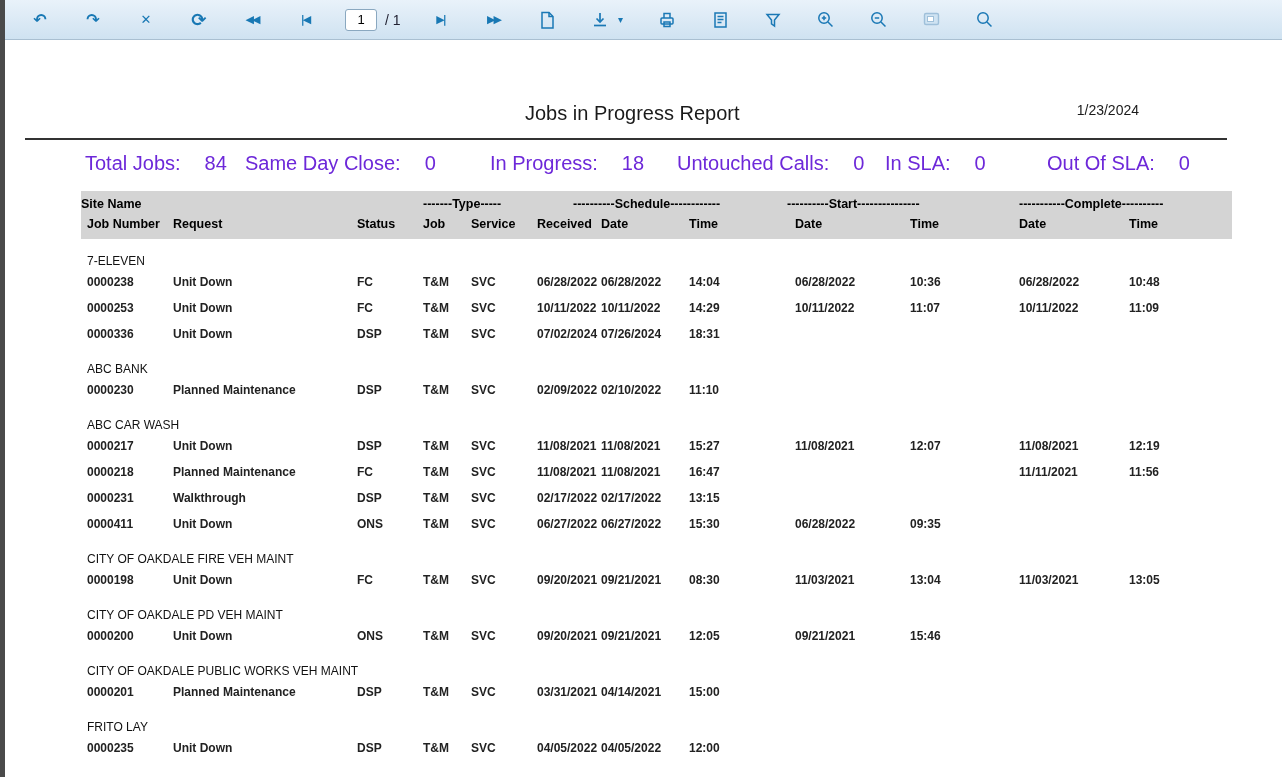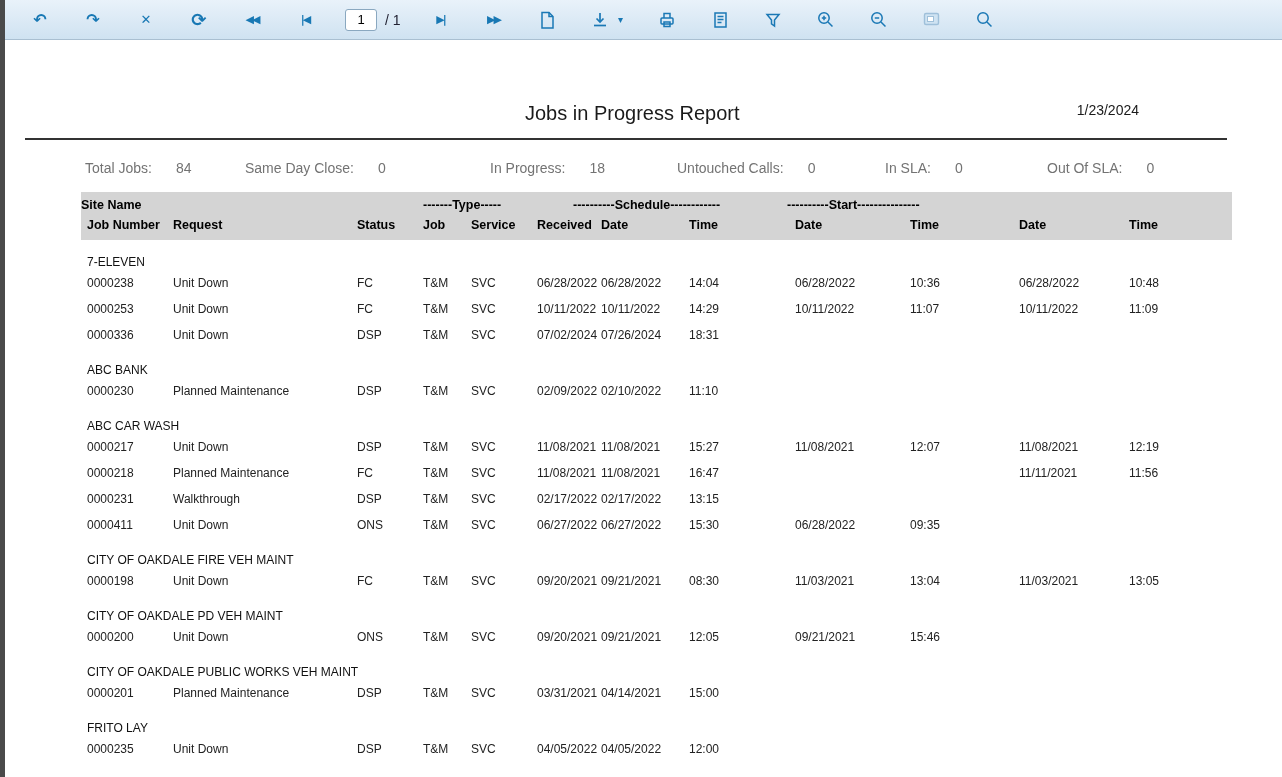--- a/index.html
+++ b/index.html
@@ -26,41 +26,41 @@
   .content { padding:14px 55px 0 20px; }
   .report-header { position:relative; height:82px; }
   .logo { position:absolute; left:62px; top:4px; display:flex; align-items:flex-start; gap:2px; }
   .brand-text { line-height:1; }
   .brand { color:#e51f2a; font-weight:bold; font-size:27px; letter-spacing:.5px; }
   .tagline { color:#e51f2a; font-size:6.5px; letter-spacing:.4px; margin-top:2px; font-weight:bold; }
   .rtitle { position:absolute; left:500px; top:48px; font-size:20px; color:#1a1a1a; }
   .rdate { position:absolute; right:88px; top:48px; font-size:14px; color:#1a1a1a; }
   .rule { border:none; border-top:2px solid #333; margin-top:2px; }
 
-  .summary { display:flex; margin:20px 0 16px 60px; font-size:14px; color:#737373; }
+  .summary { display:flex; margin:12px 0 16px 60px; font-size:20px; color:#6d28d9; }
   .sum-item { white-space:nowrap; }
   .sum-item:nth-child(1){ width:160px; } .sum-item:nth-child(2){ width:245px; }
   .sum-item:nth-child(3){ width:187px; } .sum-item:nth-child(4){ width:208px; }
   .sum-item:nth-child(5){ width:162px; }
   .sum-value { margin-left:24px; }
 
   .table-wrap { margin-left:56px; width:1151px; }
   .grid { display:grid; grid-template-columns:92px 184px 66px 48px 66px 64px 88px 106px 115px 109px 110px 103px; }
   .thead { background:#d4d4d4; font-weight:bold; font-size:12.5px; color:#000; padding:3px 0 4px 0; }
   .thead-row1 { line-height:20px; }
   .thead-row2 { line-height:21px; }
   .gcell.site { grid-column:1/3; }
   .gcell.type { grid-column:4/6; }
   .gcell.sched { grid-column:6/9; padding-left:36px; }
   .gcell.start { grid-column:9/11; margin-left:-8px; }
   .gcell.comp { grid-column:11/13; }
   .thead-row2 > :first-child { padding-left:6px; }
 
   .site-row { font-size:12px; color:#111; padding-left:6px; margin-top:14px; line-height:16px; }
-  .data-row { font-size:12px; color:#222; line-height:26px; }
+  .data-row { font-size:12px; color:#222; line-height:26px;font-weight:bold; }
   .data-row > :first-child { padding-left:6px; }
   .cell { white-space:nowrap; overflow:hidden; }
 </style>
 </head>
 <body>
 
 <div class="page">
 
   <div class="toolbar">
     <button class="tbtn">
@@ -174,20 +174,21 @@
         <div class="sum-item"><span class="sum-label">Out Of SLA:</span><span class="sum-value">0</span></div>
       </div>
 
     <div class="table-wrap">
       <div class="thead">
         <div class="grid thead-row1">
           <div class="gcell site">Site Name</div>
           <div class="gcell type">-------Type-----</div>
           <div class="gcell sched">----------Schedule------------</div>
           <div class="gcell start">----------Start---------------</div>
+          <div class="gcell comp">-----------Complete----------</div>
         </div>
         <div class="grid thead-row2" id="col-headers">
             <div class="cell">Job Number</div>
             <div class="cell">Request</div>
             <div class="cell">Status</div>
             <div class="cell">Job</div>
             <div class="cell">Service</div>
             <div class="cell">Received</div>
             <div class="cell">Date</div>
             <div class="cell">Time</div>

